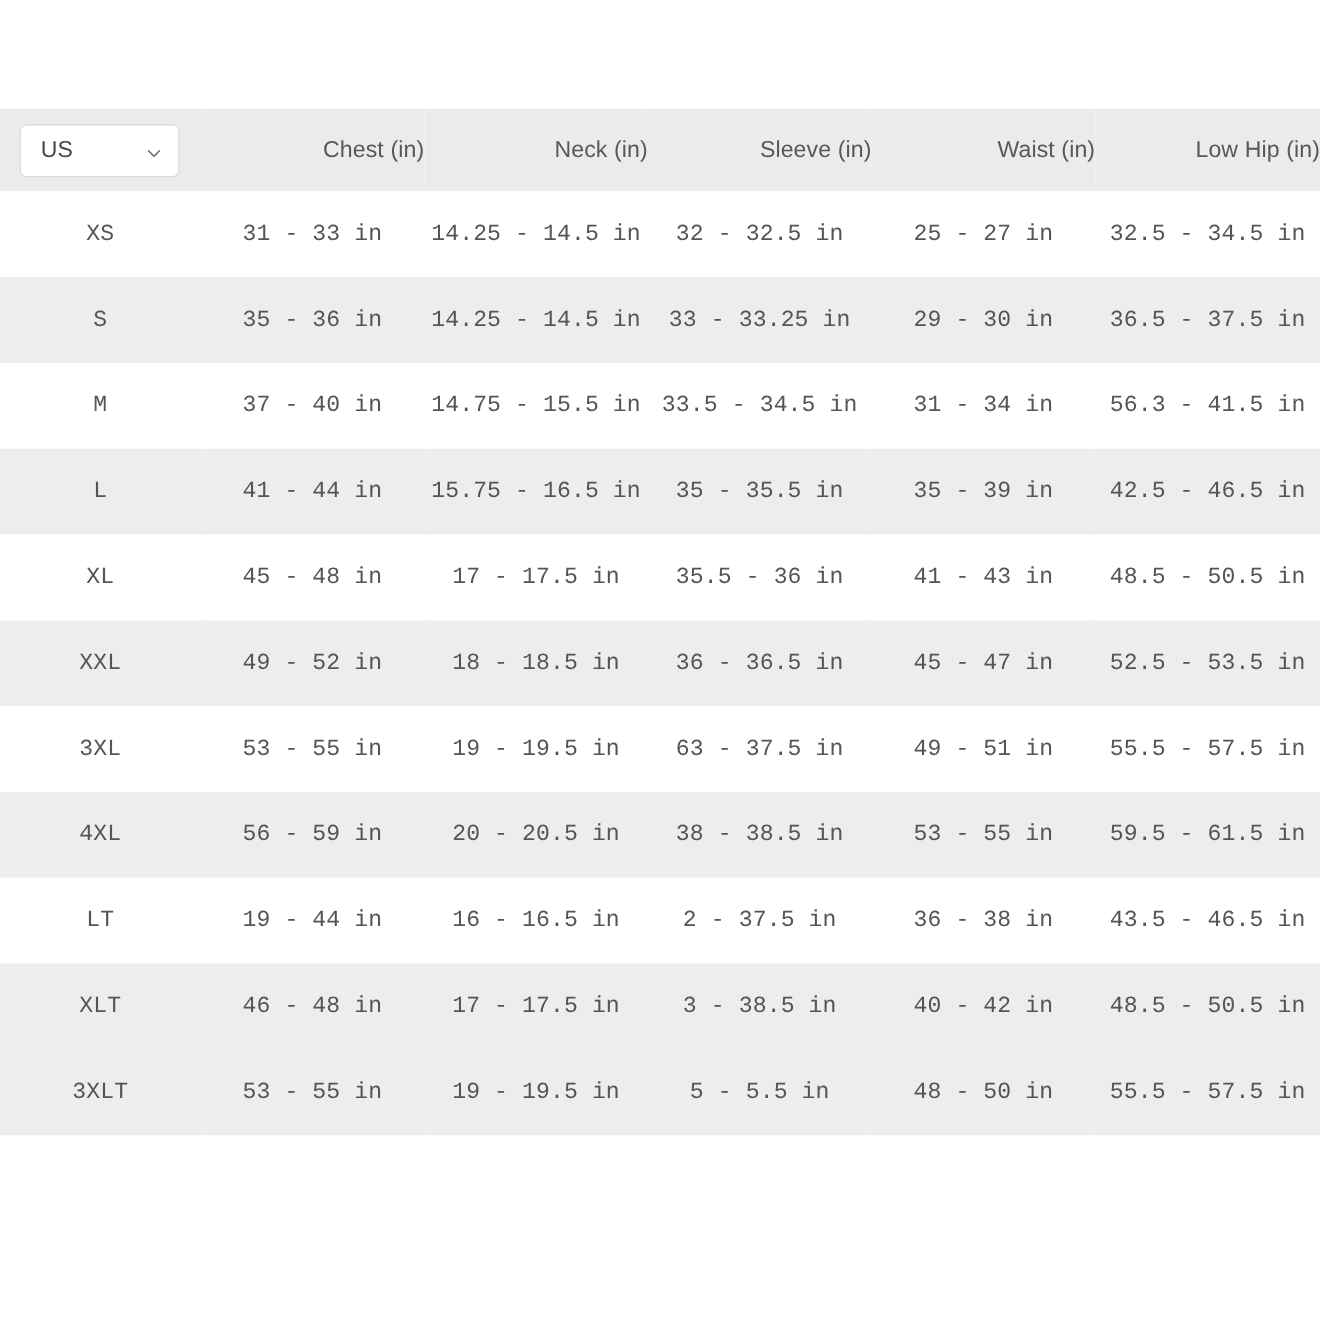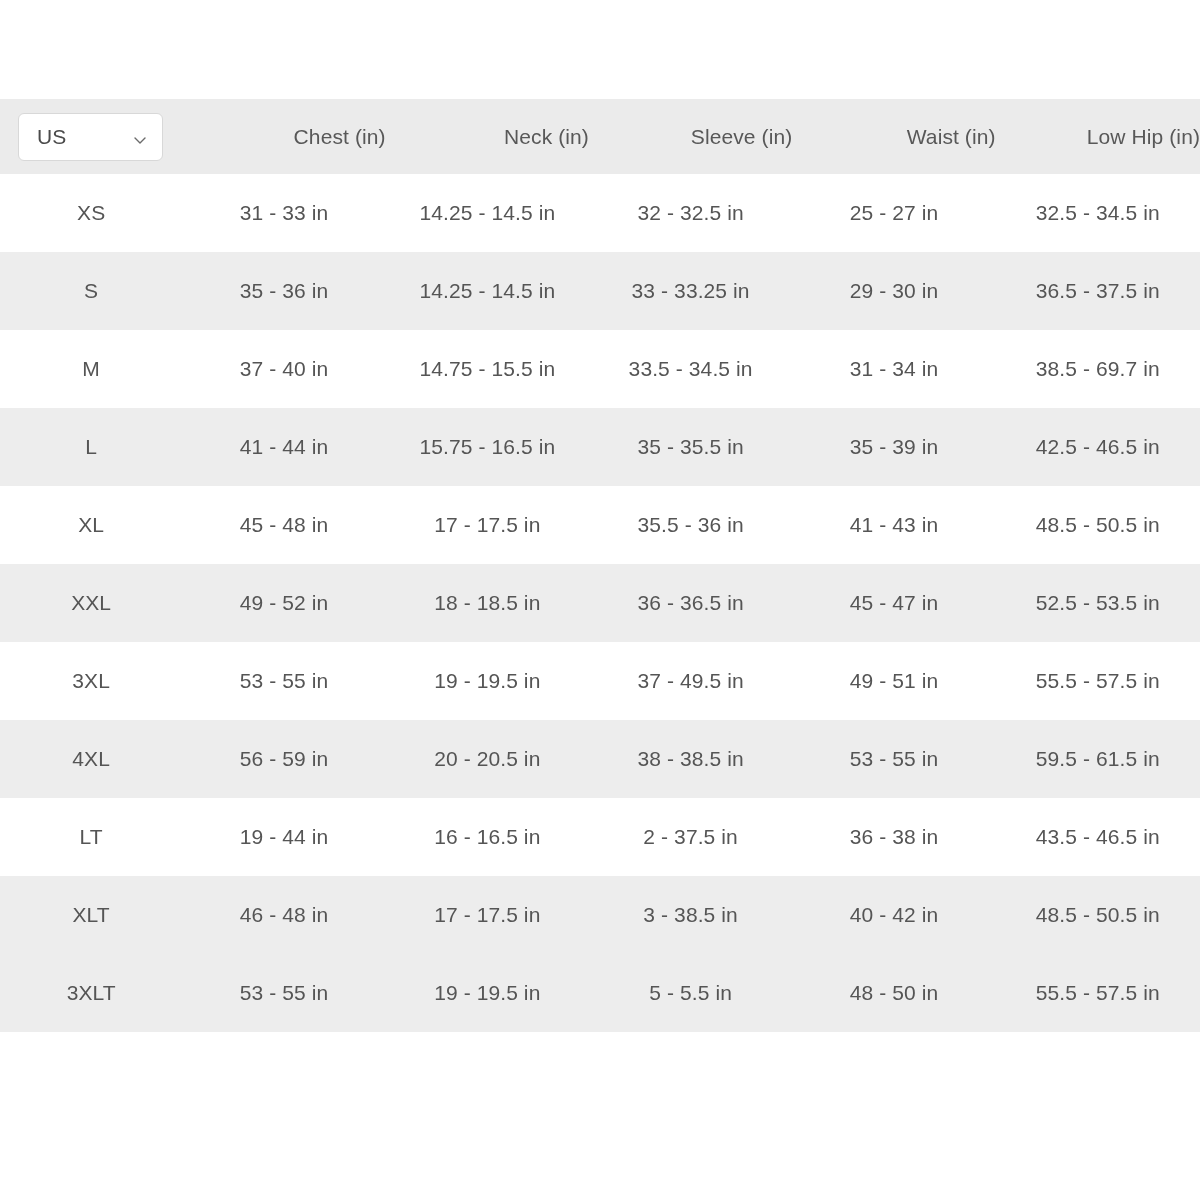--- a/index.html
+++ b/index.html
@@ -69,20 +69,21 @@
     font-size: 21px;
     color: #4a4a4a;
   }
   .chev {
     width: 16px;
     height: 16px;
     display: block;
   }
   tbody tr {
     height: 78px;
+    font-family: Liberation Mono, monospace;
   }
   tbody tr.odd {
     background: #ffffff;
   }
   tbody tr.even {
     background: #ededed;
   }
   tbody td {
     font-size: 21px;
     color: #555555;
@@ -144,21 +145,21 @@
           <td>33 - 33.25 in</td>
           <td>29 - 30 in</td>
           <td>36.5 - 37.5 in</td>
         </tr>
         <tr class="odd">
           <td class="size-col">M</td>
           <td>37 - 40 in</td>
           <td>14.75 - 15.5 in</td>
           <td>33.5 - 34.5 in</td>
           <td>31 - 34 in</td>
-          <td>38.5 - 69.7 in</td>
+          <td>56.3 - 41.5 in</td>
         </tr>
         <tr class="even">
           <td class="size-col">L</td>
           <td>41 - 44 in</td>
           <td>15.75 - 16.5 in</td>
           <td>35 - 35.5 in</td>
           <td>35 - 39 in</td>
           <td>42.5 - 46.5 in</td>
         </tr>
         <tr class="odd">
@@ -174,21 +175,21 @@
           <td>49 - 52 in</td>
           <td>18 - 18.5 in</td>
           <td>36 - 36.5 in</td>
           <td>45 - 47 in</td>
           <td>52.5 - 53.5 in</td>
         </tr>
         <tr class="odd">
           <td class="size-col">3XL</td>
           <td>53 - 55 in</td>
           <td>19 - 19.5 in</td>
-          <td>37 - 49.5 in</td>
+          <td>63 - 37.5 in</td>
           <td>49 - 51 in</td>
           <td>55.5 - 57.5 in</td>
         </tr>
         <tr class="even">
           <td class="size-col">4XL</td>
           <td>56 - 59 in</td>
           <td>20 - 20.5 in</td>
           <td>38 - 38.5 in</td>
           <td>53 - 55 in</td>
           <td>59.5 - 61.5 in</td>

